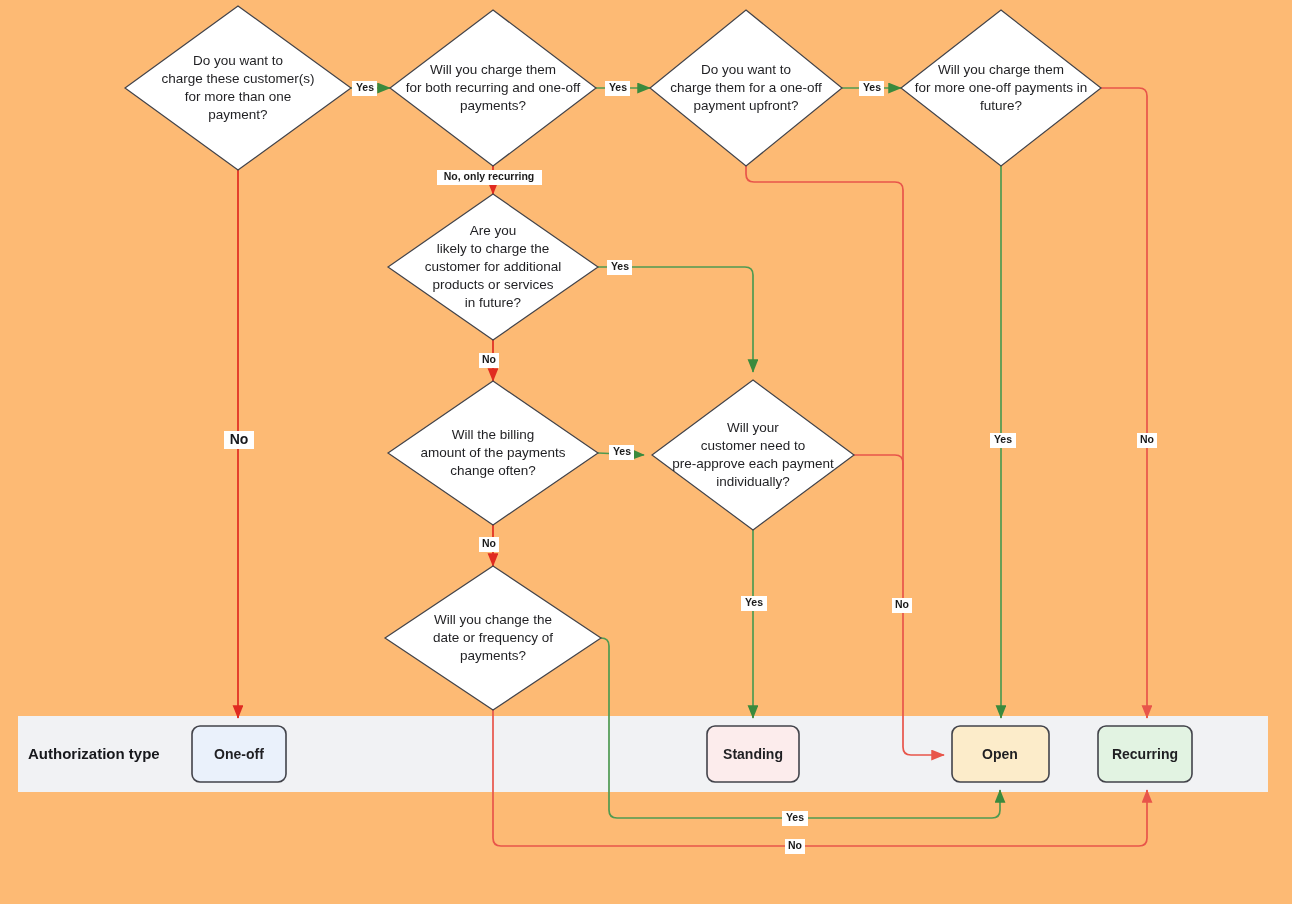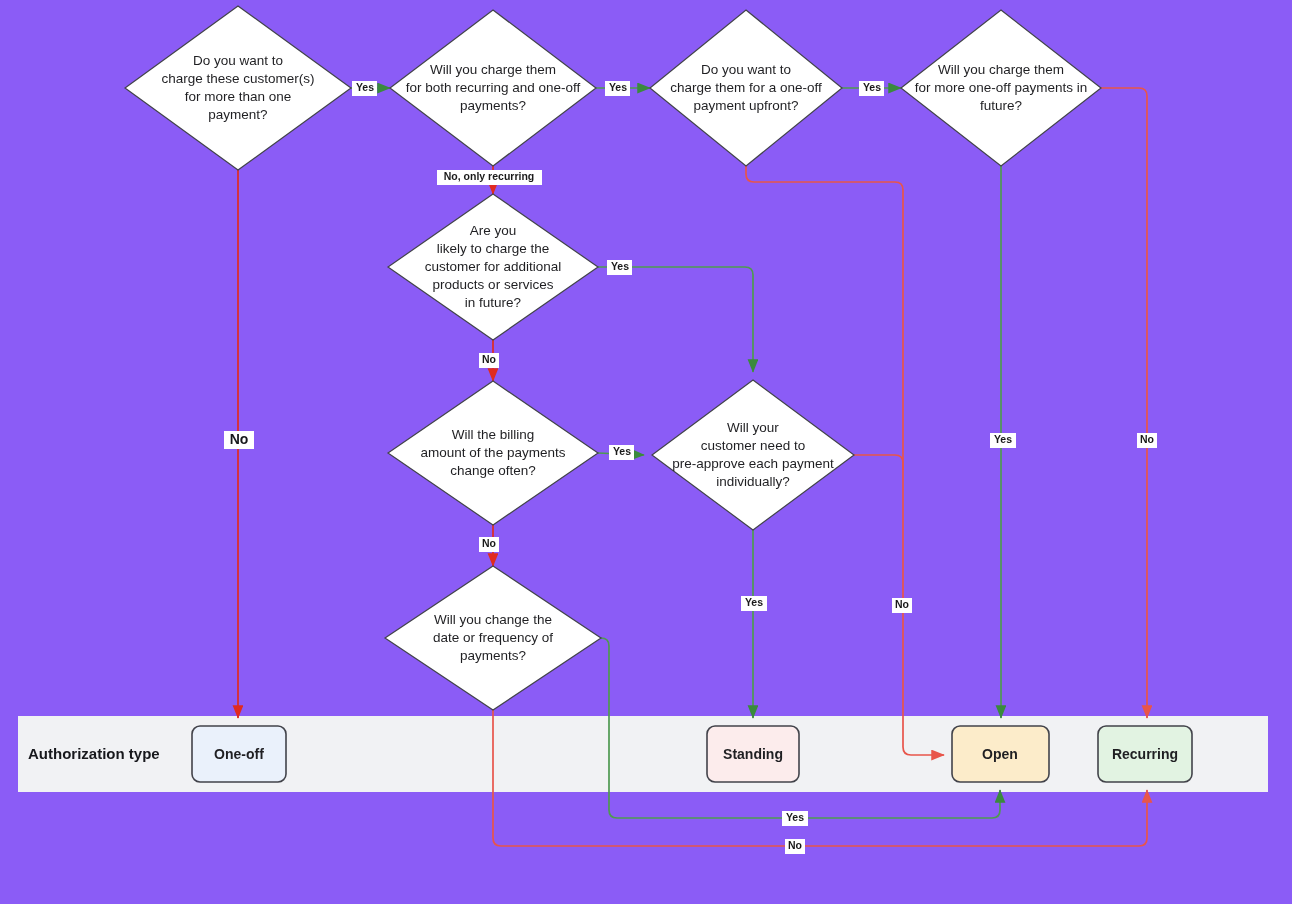--- a/index.html
+++ b/index.html
@@ -4,21 +4,21 @@
 <style>
   html, body {
     margin: 0;
     padding: 0;
     background: #ffffff;
   }
   #canvas {
     position: relative;
     width: 1292px;
     height: 904px;
-    background: #8b5cf6;
+    background: #fdba74;
     font-family: "Liberation Sans", sans-serif;
     overflow: hidden;
   }
   svg.flow {
     position: absolute;
     top: 0;
     left: 0;
     width: 1292px;
     height: 904px;
   }

